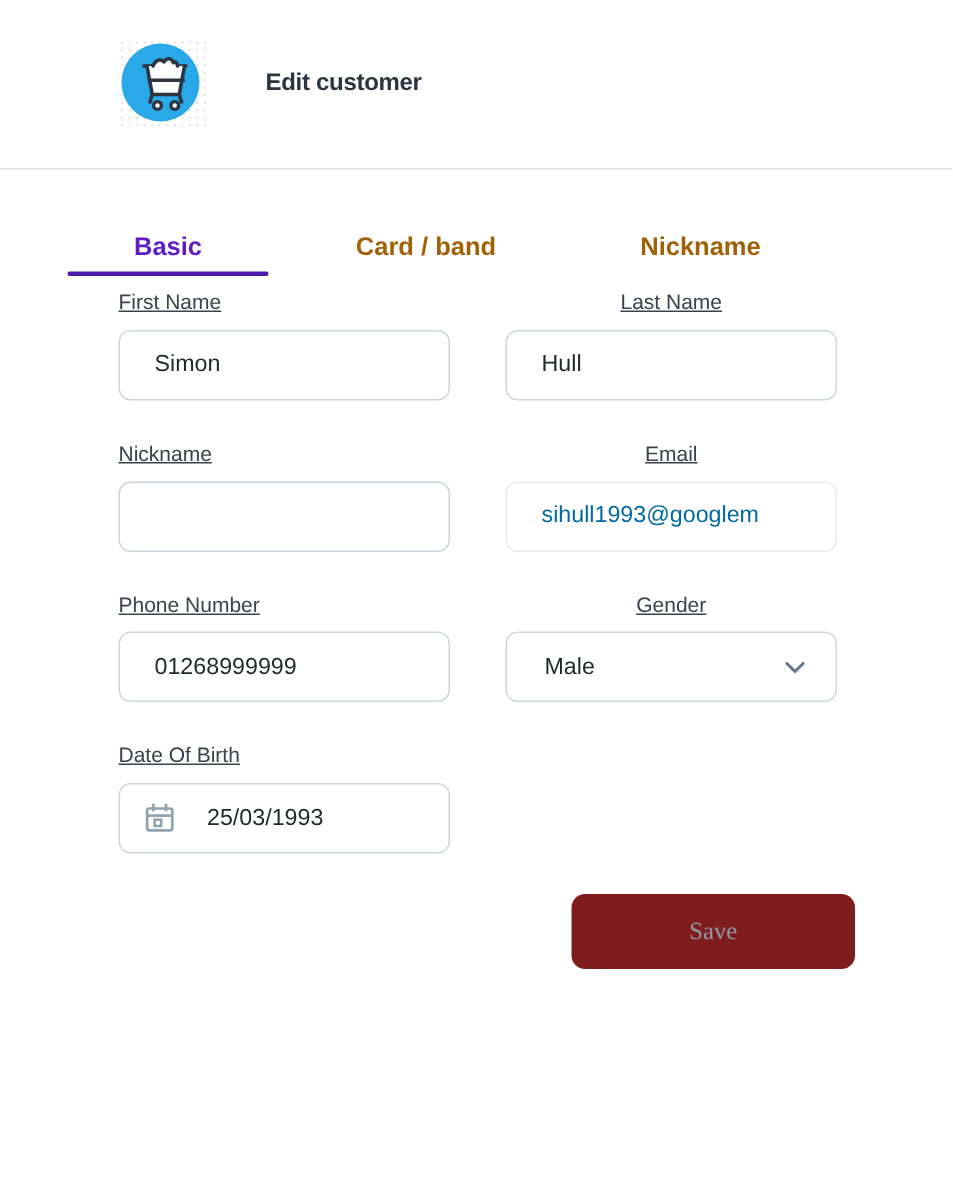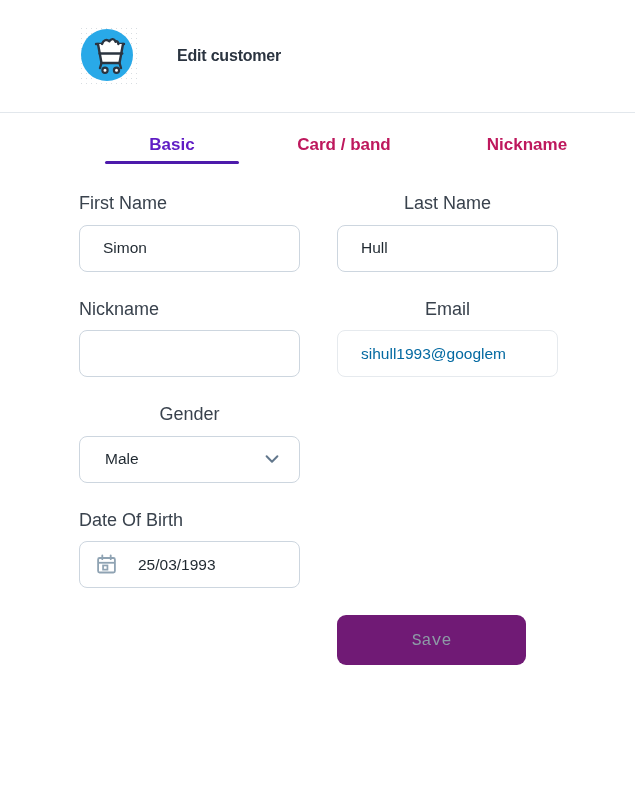--- a/index.html
+++ b/index.html
@@ -64,29 +64,29 @@
     letter-spacing: -0.2px;
     color: #2b3440;
     margin-left: 37px;
     white-space: nowrap;
   }
 
   
   .tabs {
     position: relative;
     height: 62px;
-    padding-left: 105px;
+    padding-left: 45px;
     box-sizing: border-box;
     display: flex;
-    align-items: flex-start;
+    align-items: flex-end;
   }
   .tab {
     font-size: 17px;
     font-weight: bold;
-    color: #be185d;
+    color: #a16207;
     padding-top: 22px;
     text-align: center;
     cursor: pointer;
     white-space: nowrap;
     user-select: none;
   }
   .tab-basic     { width: 134px; }
   .tab-card      { width: 166px; margin-left: 22px; }
   .tab-modifiers { width: 140px; margin-left: 30px; }
 
@@ -113,25 +113,26 @@
   .row {
     display: flex;
     padding-left: 79px;
     margin-bottom: 27px;
   }
   .field { position: relative; }
   .field.left  { width: 221px; margin-right: 37px; }
   .field.right { width: 221px; text-align: center; }
 
   .field-label {
-    font-size: 18px;
+    font-size: 14px;
     color: #39424d;
     margin-bottom: 10px;
     line-height: 1.2;
     white-space: nowrap;
+    text-decoration: underline;
   }
 
   .control {
     height: 47px;
     border: 1px solid #cdd6df;
     border-radius: 8px;
     background: #ffffff;
     box-sizing: border-box;
     display: flex;
     align-items: center;
@@ -177,29 +178,30 @@
   .actions {
     display: flex;
     padding-left: 79px;
     margin-top: 18px;
   }
   .actions .spacer { width: 258px; flex: 0 0 auto; }
   .save-button {
     width: 189px;
     height: 50px;
     border-radius: 9px;
-    background: #701a75;
+    background: #7f1d1d;
     border: none;
     color: #8d9aa6;
     font-size: 16.5px;
-    font-family: Liberation Mono, monospace;
+    font-family: Liberation Serif, serif;
     cursor: default;
     display: flex;
     align-items: center;
     justify-content: center;
+    margin-left: 44px;
   }
 </style>
 </head>
 <body>
 
 <div class="header">
   <div class="logo-wrap">
     <div class="logo-dots"></div>
     <div class="logo-circle"></div>
     <svg class="logo-cart" viewBox="0 0 48 48">
@@ -250,20 +252,26 @@
     </div>
     <div class="field right">
       <div class="field-label">Email</div>
       <div class="control disabled">
         <span class="value">sihull1993@googlem</span>
       </div>
     </div>
   </div>
 
   <div class="row">
+    <div class="field left">
+      <div class="field-label">Phone Number</div>
+      <div class="control">
+        <span class="value">01268999999</span>
+      </div>
+    </div>
     <div class="field right">
       <div class="field-label">Gender</div>
       <div class="control select">
         <span class="value">Male</span>
         <svg class="chevron" viewBox="0 0 20 20">
           <path d="M4 7 L10 13 L16 7" fill="none" stroke="#62778c" stroke-width="2.2" stroke-linecap="round" stroke-linejoin="round"></path>
         </svg>
       </div>
     </div>
   </div>

